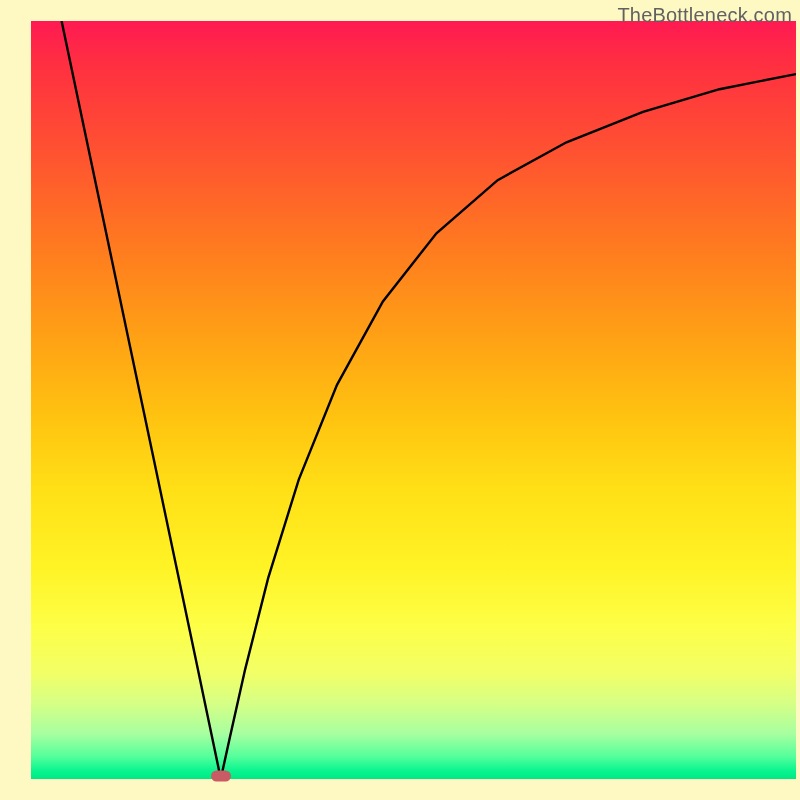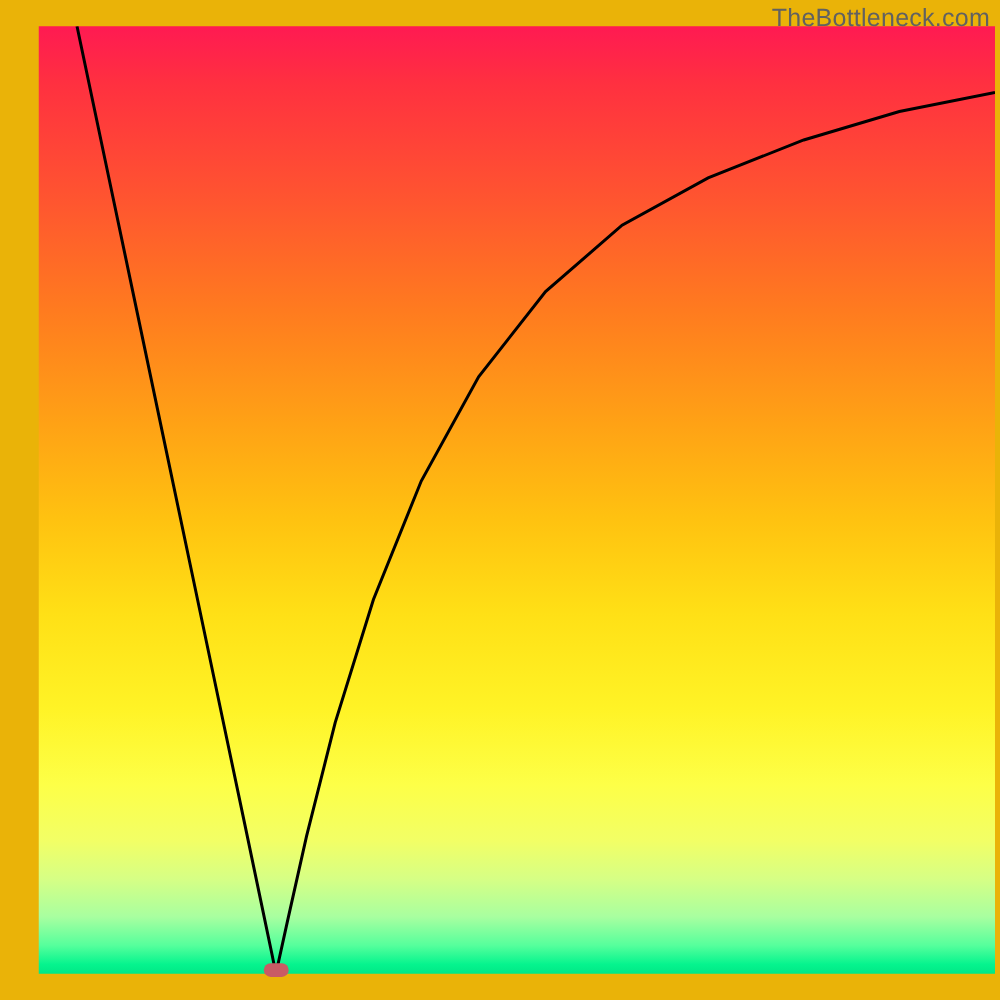--- a/index.html
+++ b/index.html
@@ -8,21 +8,21 @@
     width: 800px;
     height: 800px;
     overflow: hidden;
     background: #000;
     font-family: Arial, Helvetica, sans-serif;
   }
   .frame {
     position: relative;
     width: 800px;
     height: 800px;
-    background: #eab308;
+    background: #fef9c3;
     text-align: center;
   }
   .plot-area {
     position: absolute;
     left: 31px;
     top: 21px;
     width: 765px;
     height: 758px;
     background: linear-gradient(
       to bottom,

